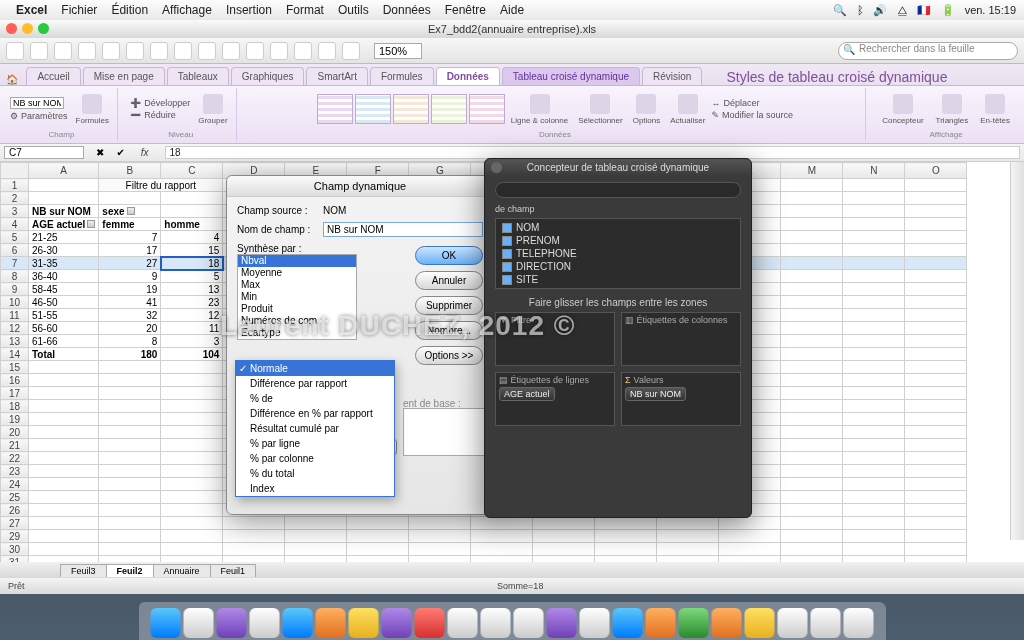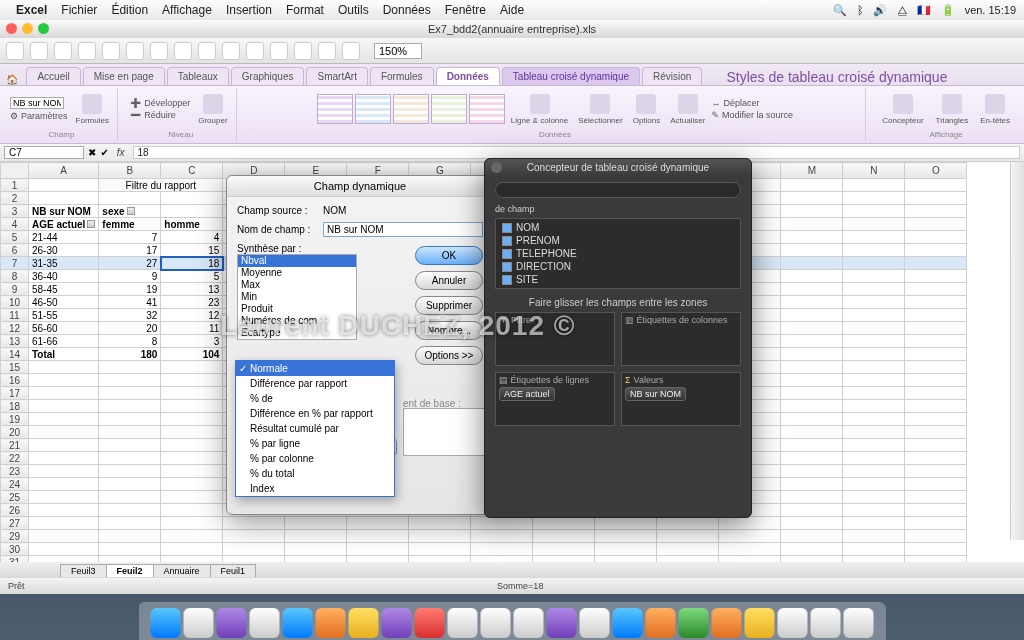--- a/index.html
+++ b/index.html
@@ -24,21 +24,21 @@
 .tab.hl { background:#dcc8ec; color:#6030a0;}
 .ribbon { height:58px; background:linear-gradient(#f8f4fc,#ece0f4); border-bottom:1px solid #c8b8d8; display:flex; padding:2px 6px; gap:8px; font-size:9px; color:#555;}
 .rgrp { display:flex; flex-direction:column; align-items:center; justify-content:flex-end; padding:2px 4px; border-right:1px solid #d8c8e8;}
 .rgrp .ritems { display:flex; gap:4px; align-items:center; flex:1;}
 .rgrp .rlbl { font-size:8px; color:#888; margin-top:2px;}
 .rbtn { display:flex; flex-direction:column; align-items:center; gap:2px; padding:2px 4px; cursor:default;}
 .rbtn .ric { width:20px; height:20px; background:#ddd4e8; border-radius:3px;}
 .rbtn .rt { font-size:8px;}
 .rleft { display:flex; flex-direction:column; gap:2px; font-size:9px;}
 .rleft .ln { display:flex; align-items:center; gap:3px; white-space:nowrap;}
-.fbar { height:18px; background:linear-gradient(#f5f5f5,#e8e8e8); border-bottom:1px solid #ccc; display:flex; align-items:center; padding:0 4px; font-size:10px; gap:4px;}
+.fbar { height:18px; background:linear-gradient(#f5f5f5,#e8e8e8); border-bottom:1px solid #ccc; display:flex; align-items:center; padding:0 4px; font-size:10px; gap:12px;}
 .fbar .cell { width:80px; border:1px solid #aaa; padding:0 4px; background:#fff;}
 .fbar .fx { font-style:italic; color:#444; margin:0 4px;}
 .fbar .fval { flex:1; background:#fff; border:1px solid #ccc; padding:0 4px; color:#222;}
 .gridwrap { position:relative; height:432px; background:#fff; overflow:hidden;}
 .grid { font-size:10px; border-collapse:collapse; }
 .grid th,.grid td { border:1px solid #d0d0d0; height:13px; }
 .grid th { background:linear-gradient(#f8f8f8,#e8e8e8); color:#444; font-weight:normal; }
 .grid .rh { width:24px; text-align:center; background:linear-gradient(#f8f8f8,#e8e8e8);}
 .grid .ch { min-width:62px; }
 .grid td { padding:0 3px; }
@@ -144,20 +144,21 @@
   <div class="ico"></div>
   <div class="ico"></div>
   <div class="ico"></div>
   <div class="ico"></div>
   <div class="ico"></div>
   <div class="ico"></div>
   <div class="ico"></div>
   <div class="ico"></div>
   <div class="ico"></div>
   <span class="zoom">150%</span>
+  <div class="search"><span>Rechercher dans la feuille</span></div>
 </div>
 
 <div class="tabbar">
   <span style="margin-right:6px;">🏠</span>
   <div class="tab">Accueil</div>
   <div class="tab">Mise en page</div>
   <div class="tab">Tableaux</div>
   <div class="tab">Graphiques</div>
   <div class="tab">SmartArt</div>
   <div class="tab">Formules</div>
@@ -355,21 +356,21 @@
           <td></td>
           <td></td>
           <td></td>
           <td></td>
           <td></td>
           <td></td>
           <td></td>
         </tr>
         <tr>
           <th class="rh">5</th>
-          <td>21-44</td>
+          <td>21-25</td>
           <td class="num">7</td>
           <td class="num">4</td>
           <td></td>
           <td></td>
           <td></td>
           <td></td>
           <td></td>
           <td></td>
           <td></td>
           <td></td>

